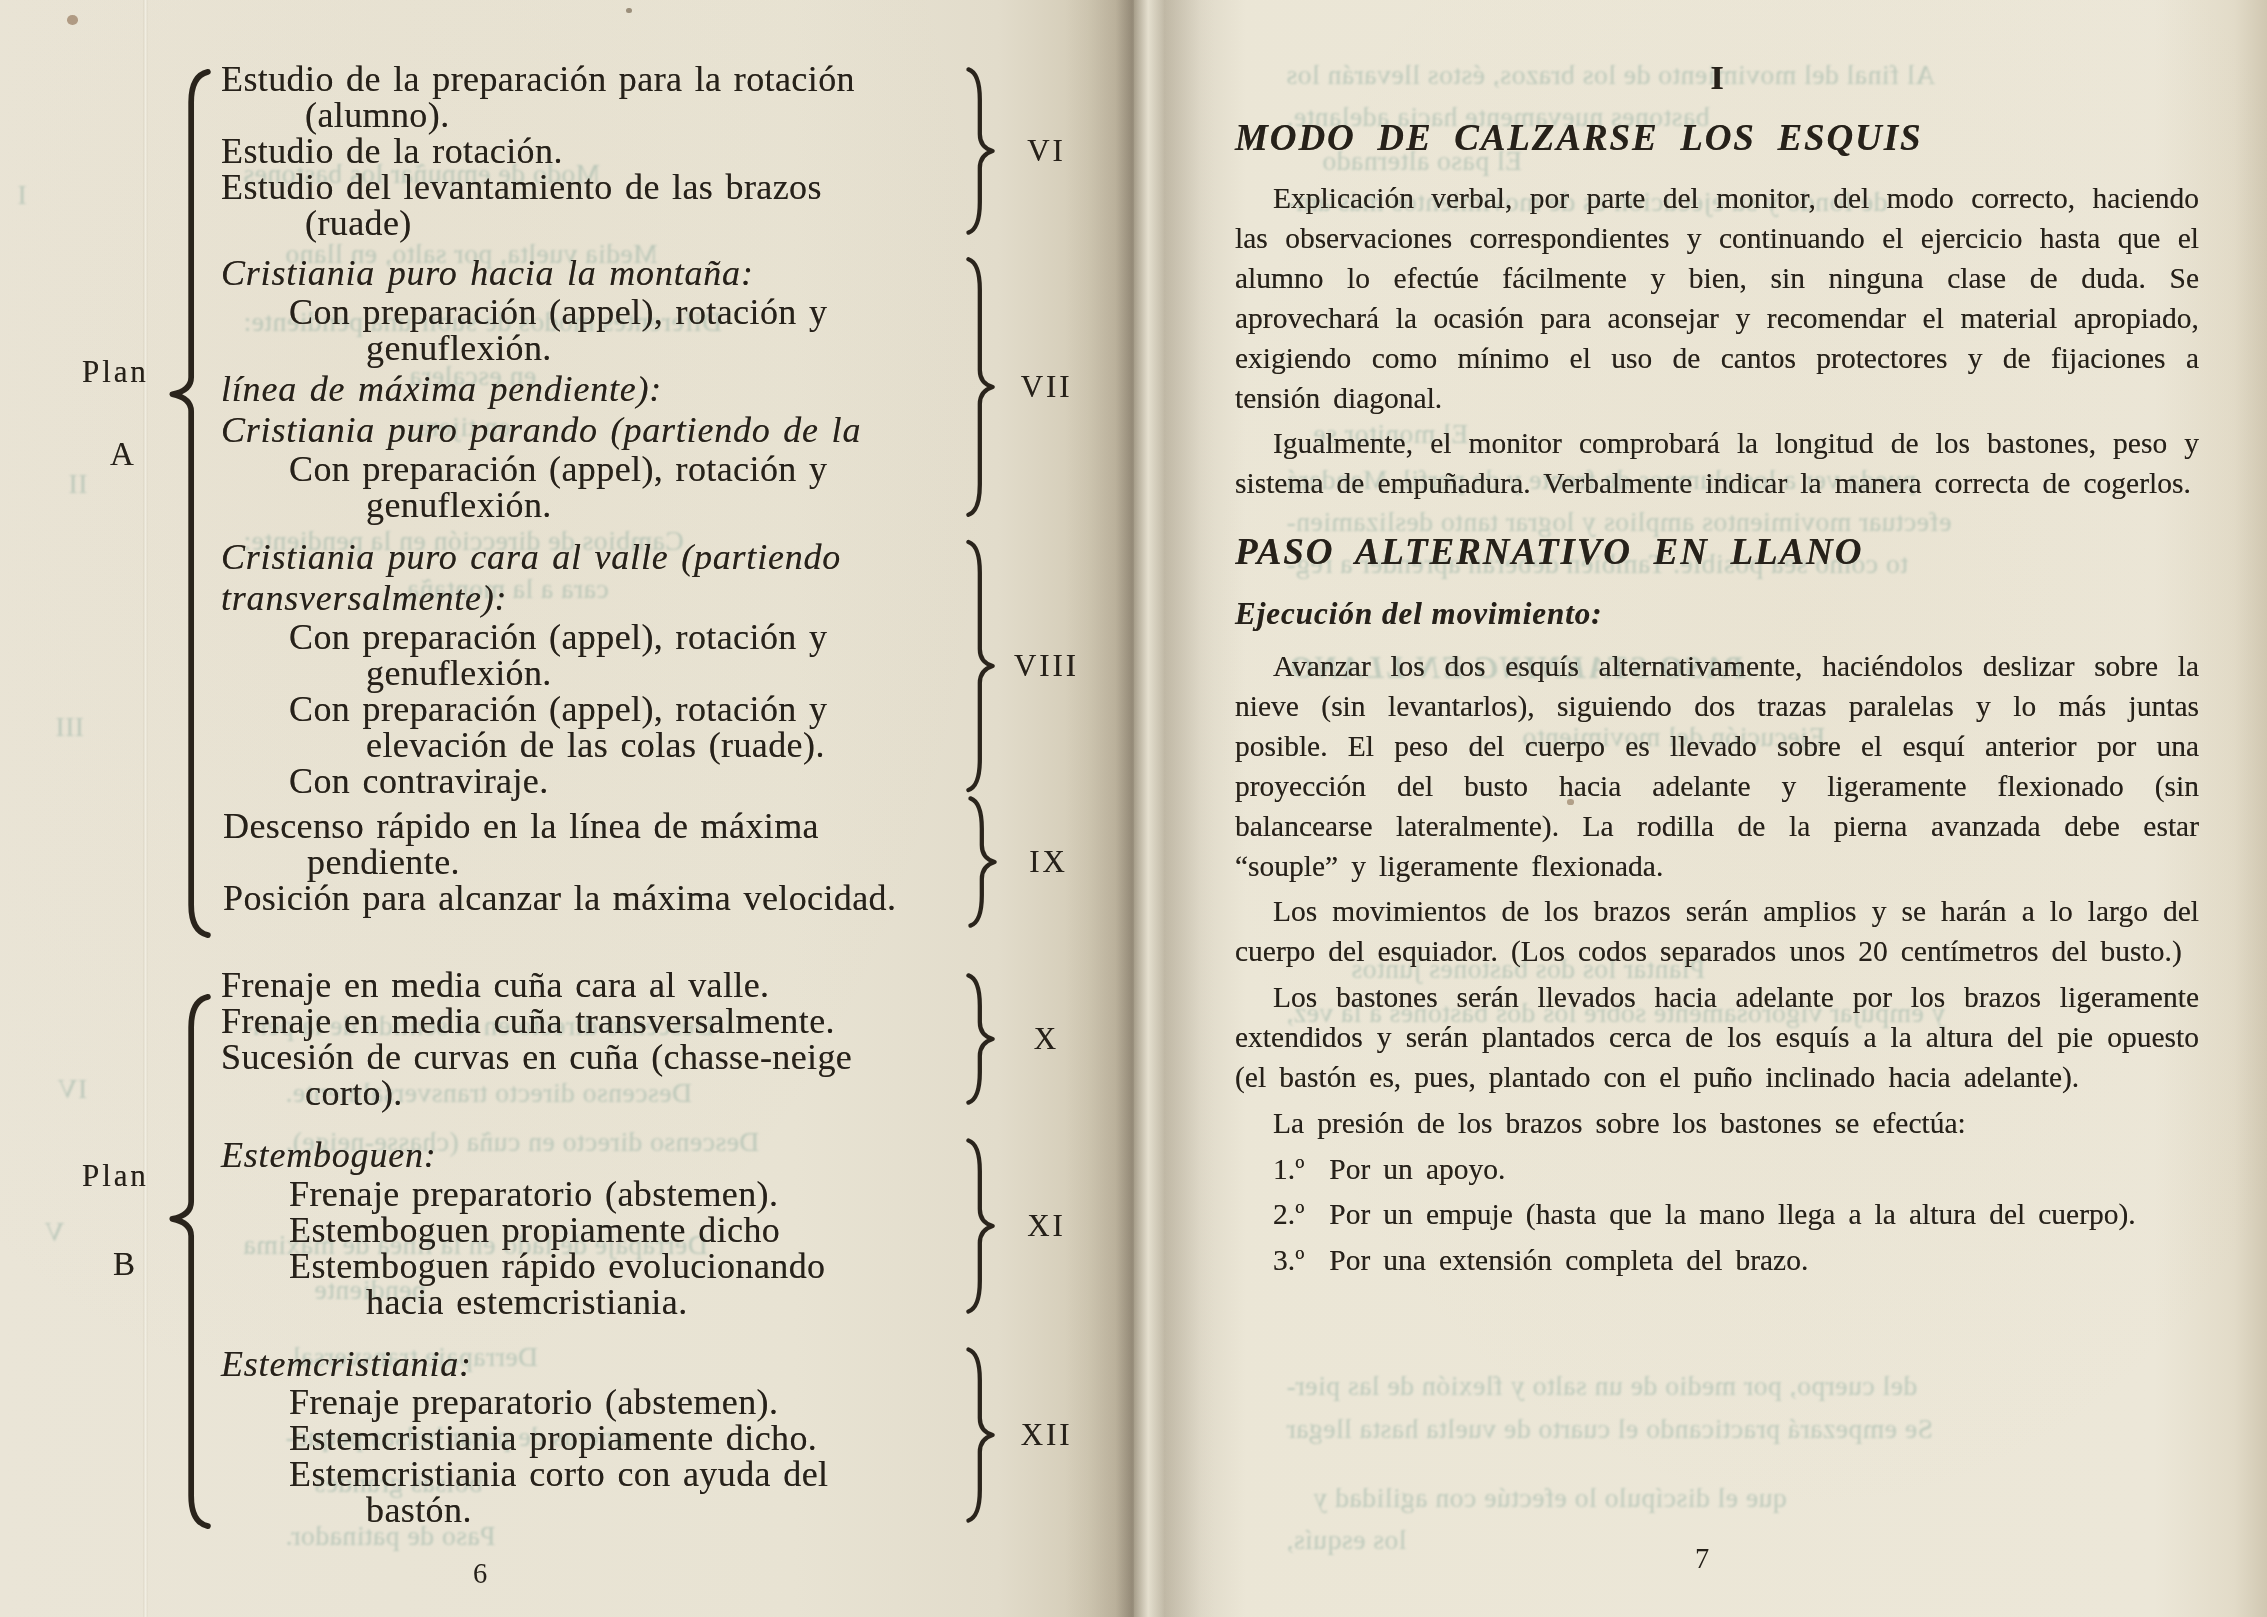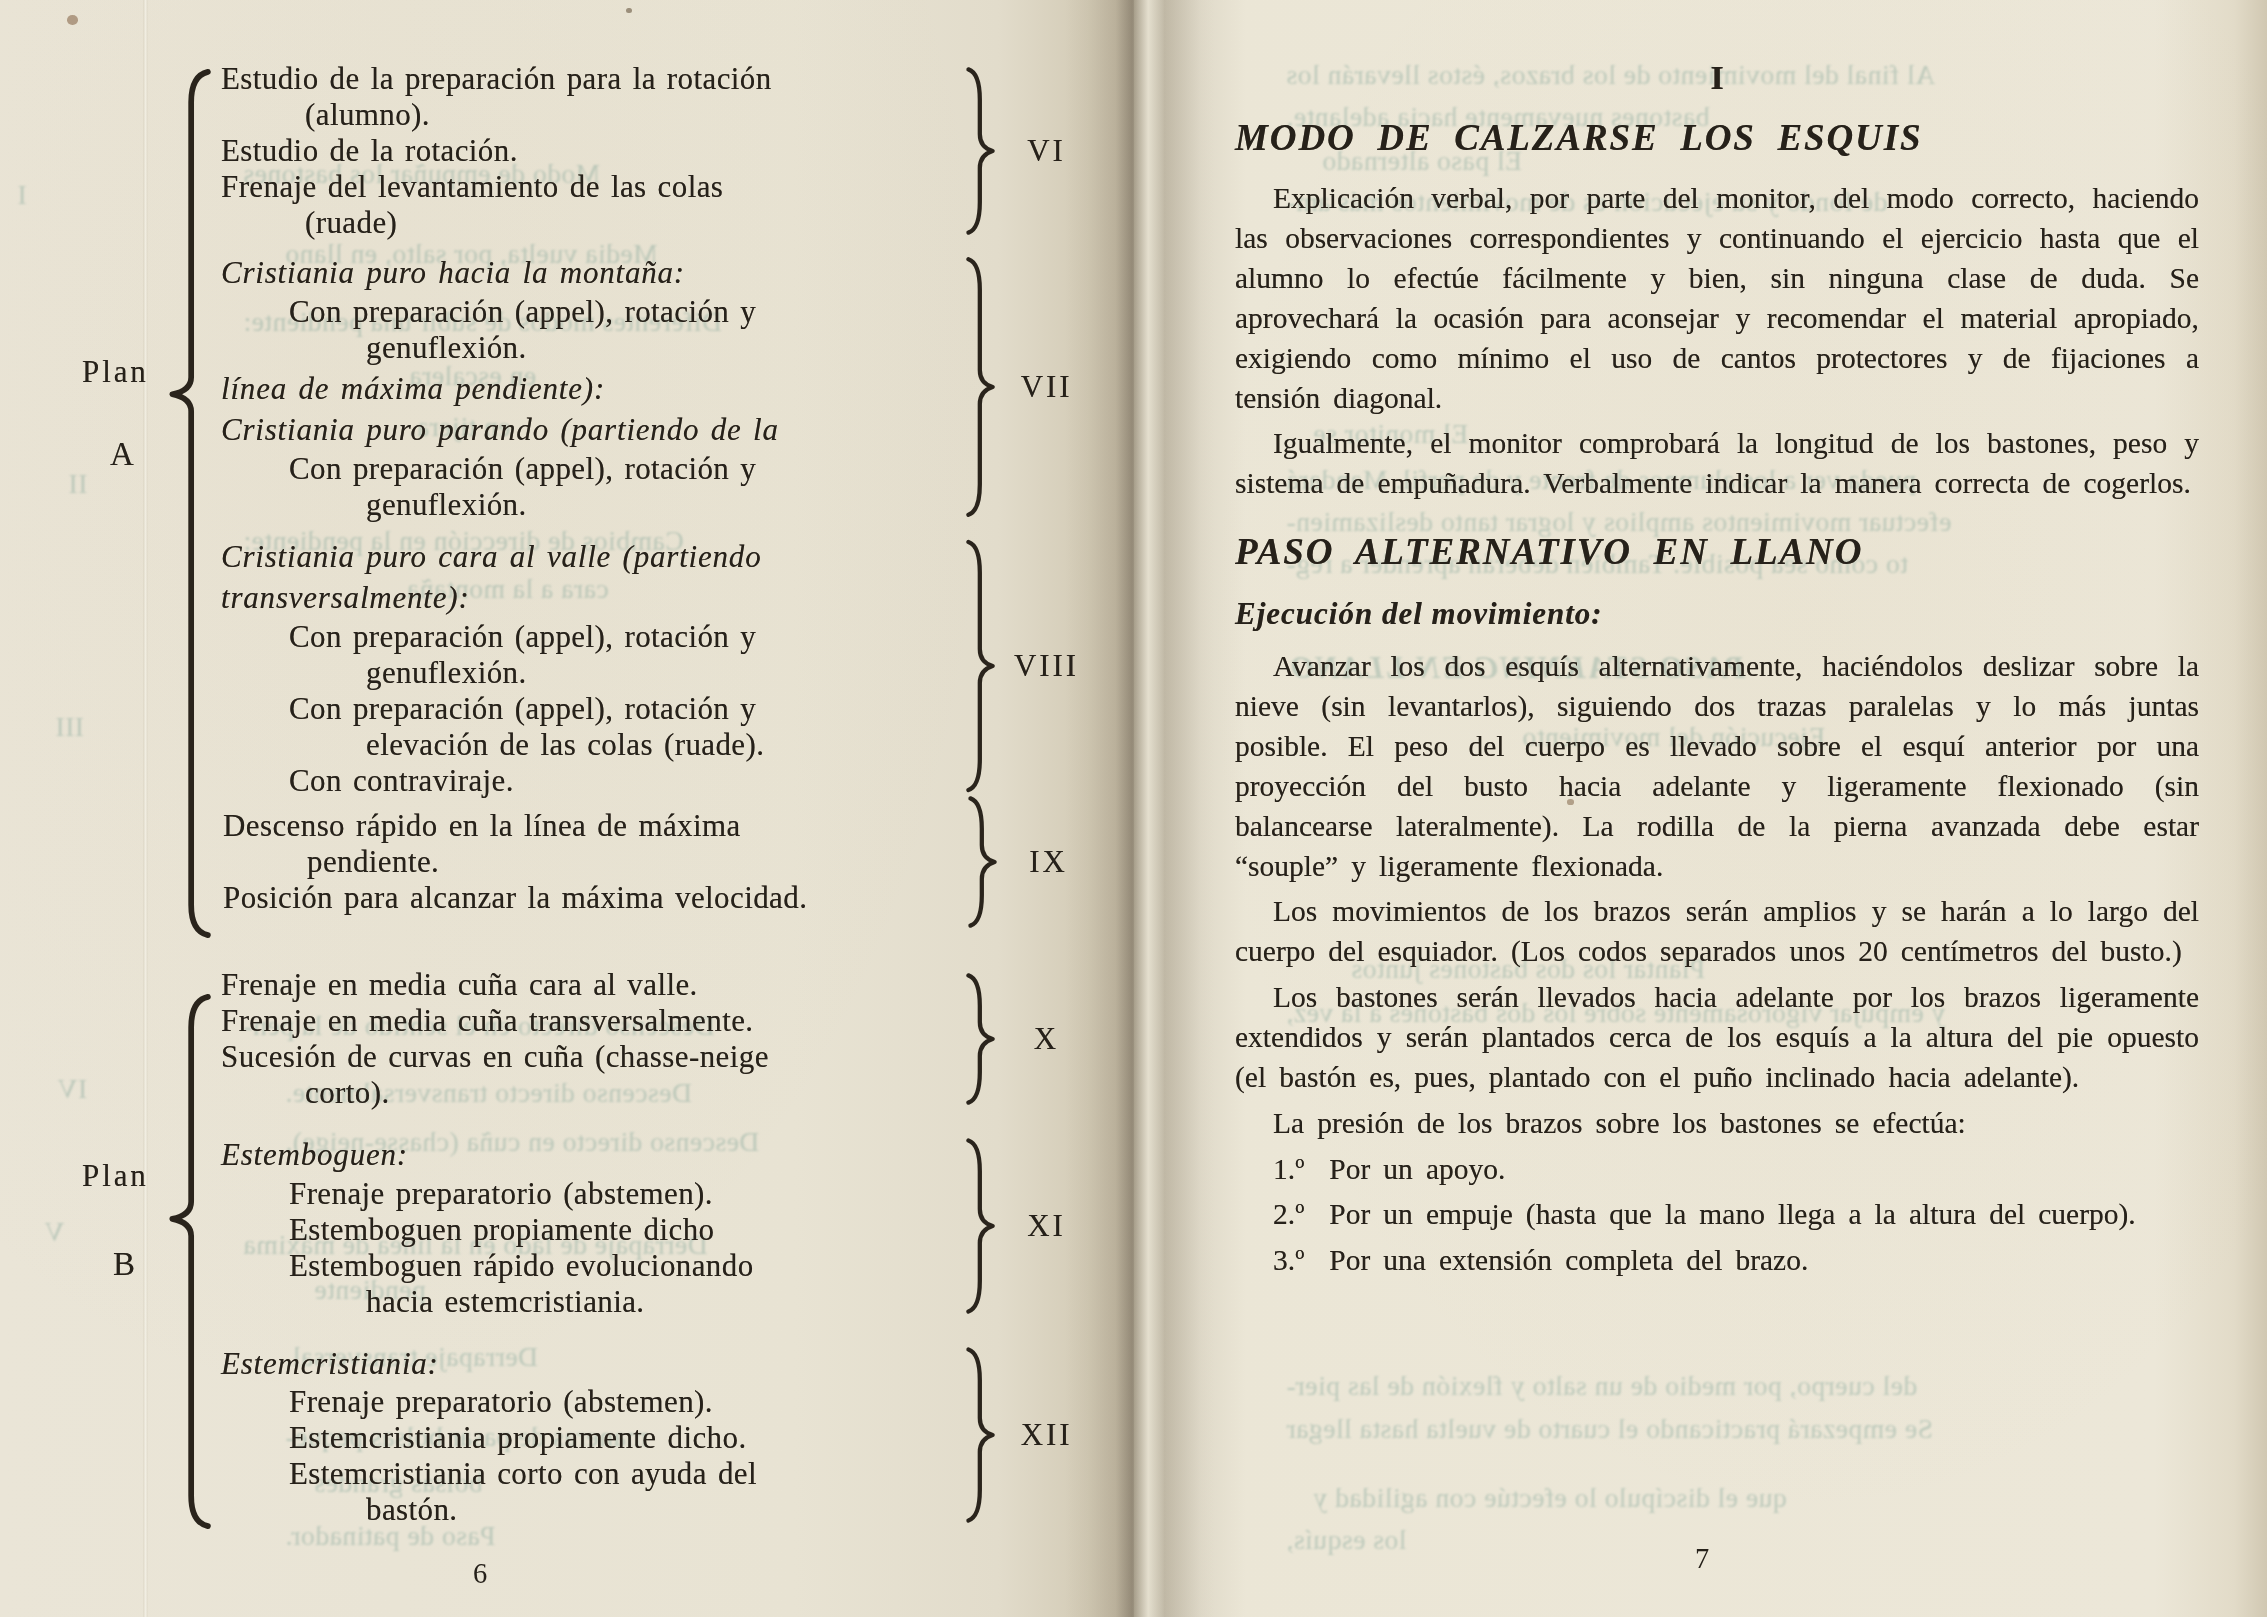--- a/index.html
+++ b/index.html
@@ -27,21 +27,21 @@
          filter:blur(1.3px);transform:scaleX(-1);letter-spacing:0.5px;}
   .ghost.b{font-weight:bold;font-style:italic;font-size:32px;letter-spacing:1.9px;opacity:.38;}
 
   
   .toc{position:absolute;left:221px;top:61px;width:875px;z-index:2;}
   .group{display:flex;align-items:center;margin-bottom:9.5px;}
   .group:nth-child(2){margin-bottom:11.4px;}
   .group:nth-child(4){margin-bottom:51px;justify-content:flex-end;}
   .group:nth-child(5){margin-bottom:21px;}
   .group:nth-child(6){margin-bottom:21px;}
-  .lines{width:744px;font-size:31px;line-height:36px;letter-spacing:0.4px;word-spacing:2.9px;}
+  .lines{width:744px;font-size:36px;line-height:36px;letter-spacing:0.4px;word-spacing:2.9px;}
   .line{text-shadow:0 0 0.5px rgba(45,35,22,.55);}
   .l-cont{margin-left:84px;}
   .l-sub{margin-left:68px;}
   .l-sub2{margin-left:145px;}
   .l-it{font-style:italic;margin:4.8px 0 2.9px;letter-spacing:0.8px;}
   .rbrace{width:34px;align-self:stretch;position:relative;}
   .rbrace svg{position:absolute;top:50%;left:0;transform:translateY(-50%);}
   .numeral{width:95px;text-align:center;font-size:31px;letter-spacing:2.9px;
            text-shadow:0 0 0.5px rgba(45,35,22,.55);}
   .gbrace{position:absolute;z-index:2;}
@@ -90,21 +90,21 @@
     <div class="gbrace gbrace-b"><svg width="42" height="533" viewBox="0 0 44 560" style="overflow: visible;">
           <path d="M 38.72 2 Q 21.119999999999997 6 21.119999999999997 34 L 21.119999999999997 217.2 Q 21.119999999999997 231.2 1.3199999999999998 235.2 Q 21.119999999999997 239.2 21.119999999999997 253.2 L 21.119999999999997 526 Q 21.119999999999997 554 38.72 558" fill="none" stroke="#2a241c" stroke-width="6" stroke-linecap="round" stroke-linejoin="round"></path>
         </svg></div>
 
     <div class="toc" id="toc">
         <div class="group">
           <div class="lines">
             <div class="line l-plain">Estudio de la preparación para la rotación</div>
             <div class="line l-cont">(alumno).</div>
             <div class="line l-plain">Estudio de la rotación.</div>
-            <div class="line l-plain">Frenaje del levantamiento de las colas</div>
+            <div class="line l-plain">Estudio del levantamiento de las brazos</div>
             <div class="line l-cont">(ruade)</div>
           </div>
           <div class="rbrace">
             <svg width="28.5" height="167" viewBox="0 0 30 176" style="overflow: visible;">
               <path d="M 3.5999999999999996 2 Q 15.600000000000001 6 15.600000000000001 34 L 15.600000000000001 70 Q 15.600000000000001 84 29.099999999999998 88 Q 15.600000000000001 92 15.600000000000001 106 L 15.600000000000001 142 Q 15.600000000000001 170 3.5999999999999996 174" fill="none" stroke="#2a241c" stroke-width="4.5" stroke-linecap="round" stroke-linejoin="round"></path>
             </svg>
           </div>
           <div class="numeral">VI</div>
         </div>
         <div class="group">

